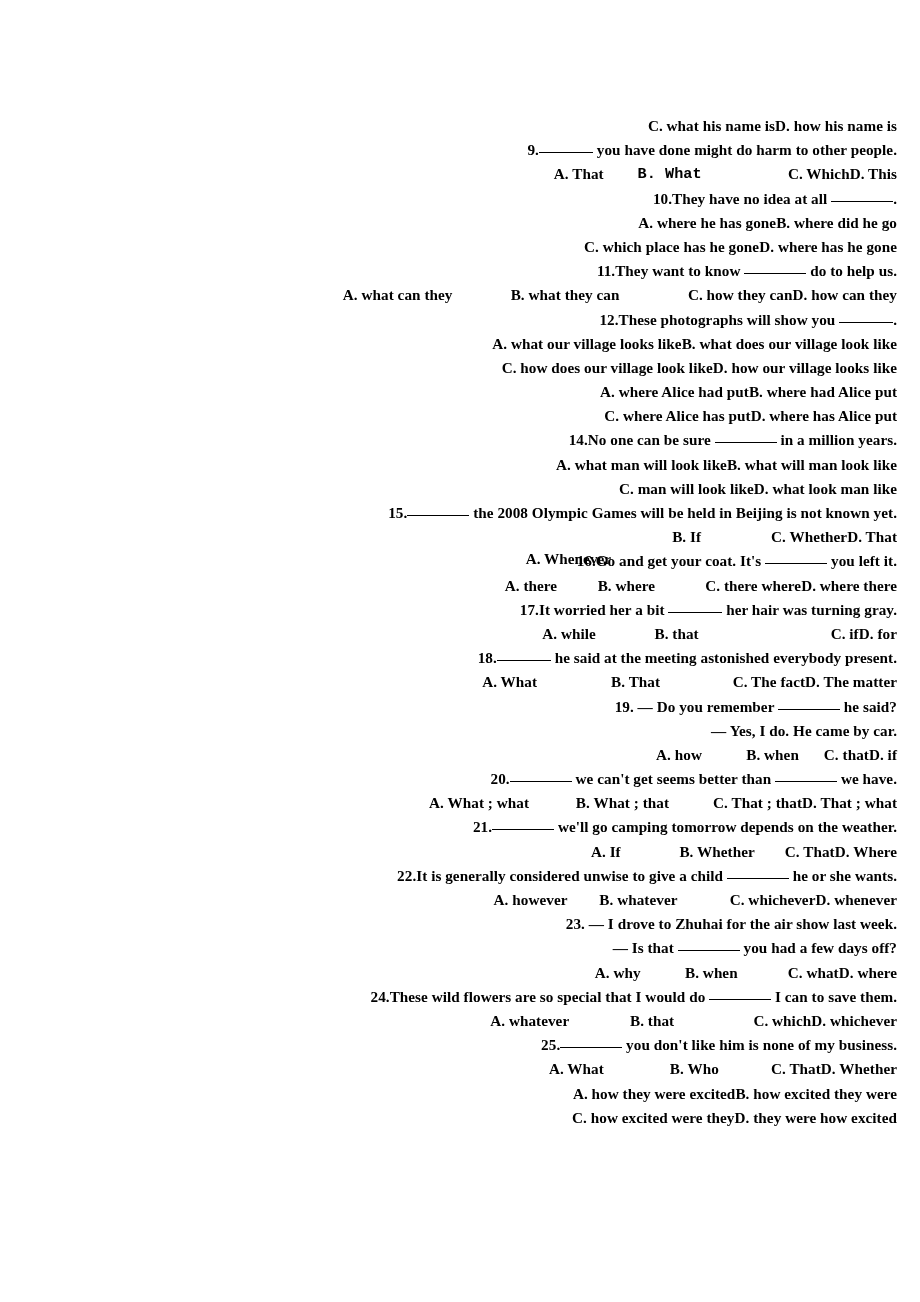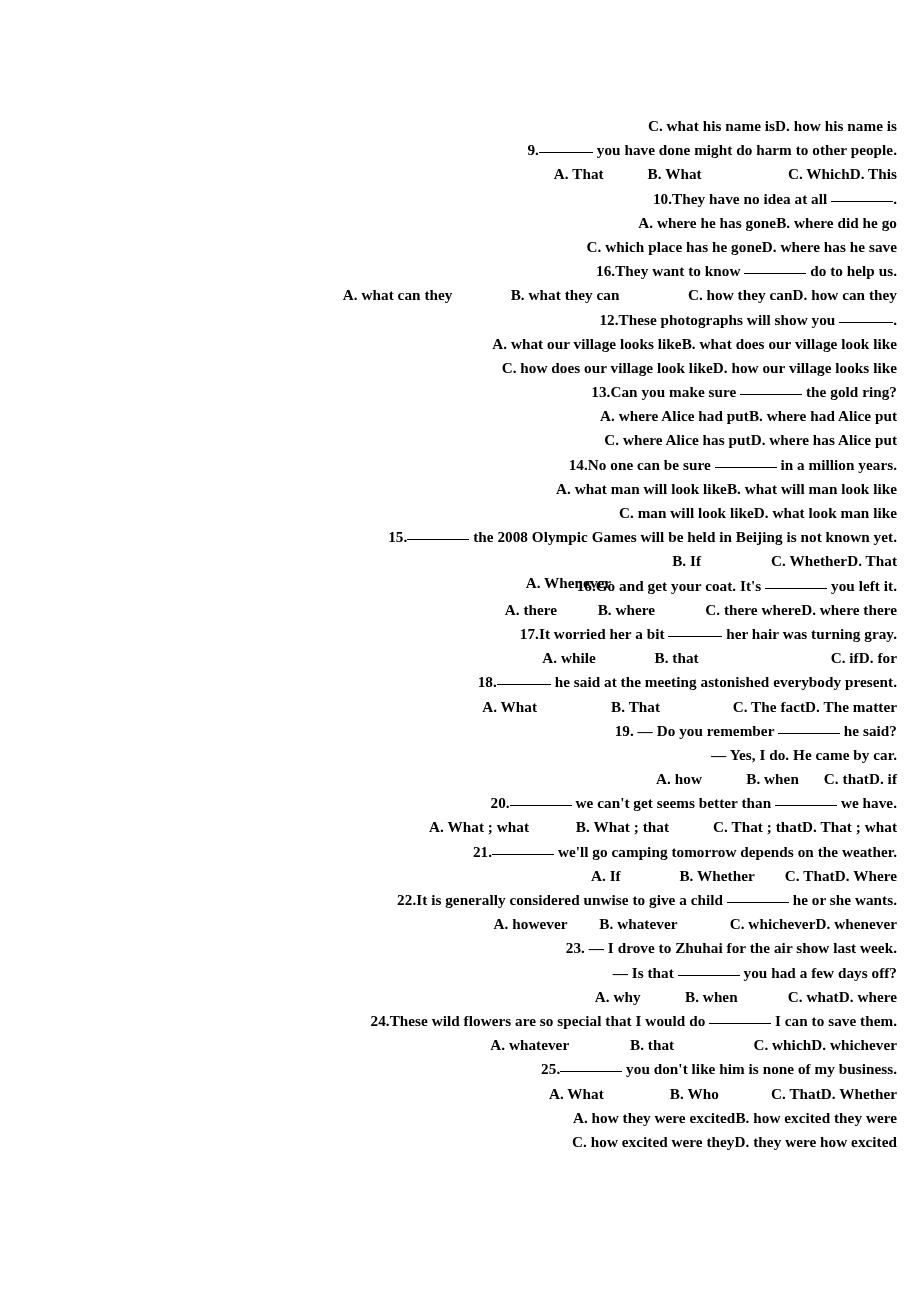--- a/index.html
+++ b/index.html
@@ -57,30 +57,29 @@
   .b-sm { width: 54px; }
   .b-md { width: 62px; }
 </style>
 </head>
 <body>
 
 <div id="sheet">
   <div id="doc">
       <div class="line"><span class="opt" style="min-width: 200px;">C. what his name is</span><span class="opt">D. how his name is</span></div>
       <div class="line"><span>9.</span><span class="blank b-sm"></span><span> you have done might do harm to other people.</span></div>
-      <div class="line"><span class="opt" style="min-width: 95px;">A. That</span><span class="opt" style="min-width: 98px;">B. What</span><span class="opt" style="min-width: 148px;">C. Which</span><span class="opt">D. This</span></div>
+      <div class="line"><span class="opt" style="min-width: 95px;">A. That</span><span class="opt" style="min-width: 98px; font-family: Liberation Mono, monospace;">B. What</span><span class="opt" style="min-width: 148px;">C. Which</span><span class="opt">D. This</span></div>
       <div class="line"><span>10.They have no idea at all </span><span class="blank b-md"></span><span>.</span></div>
       <div class="line"><span class="opt" style="min-width: 200px;">A. where he has gone</span><span class="opt">B. where did he go</span></div>
-      <div class="line"><span class="opt" style="min-width: 200px;">C. which place has he gone</span><span class="opt">D. where has he save</span></div>
-      <div class="line"><span>16.They want to know </span><span class="blank b-md"></span><span> do to help us.</span></div>
+      <div class="line"><span class="opt" style="min-width: 200px;">C. which place has he gone</span><span class="opt">D. where has he gone</span></div>
+      <div class="line"><span>11.They want to know </span><span class="blank b-md"></span><span> do to help us.</span></div>
       <div class="line"><span class="opt" style="min-width: 163px;">A. what can they</span><span class="opt" style="min-width: 167px;">B. what they can</span><span class="opt" style="min-width: 160px; margin-left: 13px;">C. how they can</span><span class="opt">D. how can they</span></div>
       <div class="line"><span>12.These photographs will show you </span><span class="blank b-sm"></span><span>.</span></div>
       <div class="line"><span class="opt" style="min-width: 209px;">A. what our village looks like</span><span class="opt">B. what does our village look like</span></div>
       <div class="line"><span class="opt" style="min-width: 243px;">C. how does our village look like</span><span class="opt">D. how our village looks like</span></div>
-      <div class="line"><span>13.Can you make sure </span><span class="blank b-md"></span><span> the gold ring?</span></div>
       <div class="line"><span class="opt" style="min-width: 209px;">A. where Alice had put</span><span class="opt">B. where had Alice put</span></div>
       <div class="line"><span class="opt" style="min-width: 177px;">C. where Alice has put</span><span class="opt">D. where has Alice put</span></div>
       <div class="line"><span>14.No one can be sure </span><span class="blank b-md"></span><span> in a million years.</span></div>
       <div class="line"><span class="opt" style="min-width: 209px;">A. what man will look like</span><span class="opt">B. what will man look like</span></div>
       <div class="line"><span class="opt" style="min-width: 170px;">C. man will look like</span><span class="opt">D. what look man like</span></div>
       <div class="line"><span>15.</span><span class="blank b-md"></span><span> the 2008 Olympic Games will be held in Beijing is not known yet.</span></div>
       <div class="line"><span class="opt" style="min-width: 148px; margin-top: 22px;">A. Whenever</span><span class="opt" style="min-width: 90px;">B. If</span><span class="opt" style="min-width: 146px;">C. Whether</span><span class="opt">D. That</span></div>
       <div class="line"><span>16.Go and get your coat. It's </span><span class="blank b-md"></span><span> you left it.</span></div>
       <div class="line"><span class="opt" style="min-width: 115px;">A. there</span><span class="opt" style="min-width: 98px;">B. where</span><span class="opt" style="min-width: 146px;">C. there where</span><span class="opt">D. where there</span></div>
       <div class="line"><span>17.It worried her a bit </span><span class="blank b-sm"></span><span> her hair was turning gray.</span></div>

